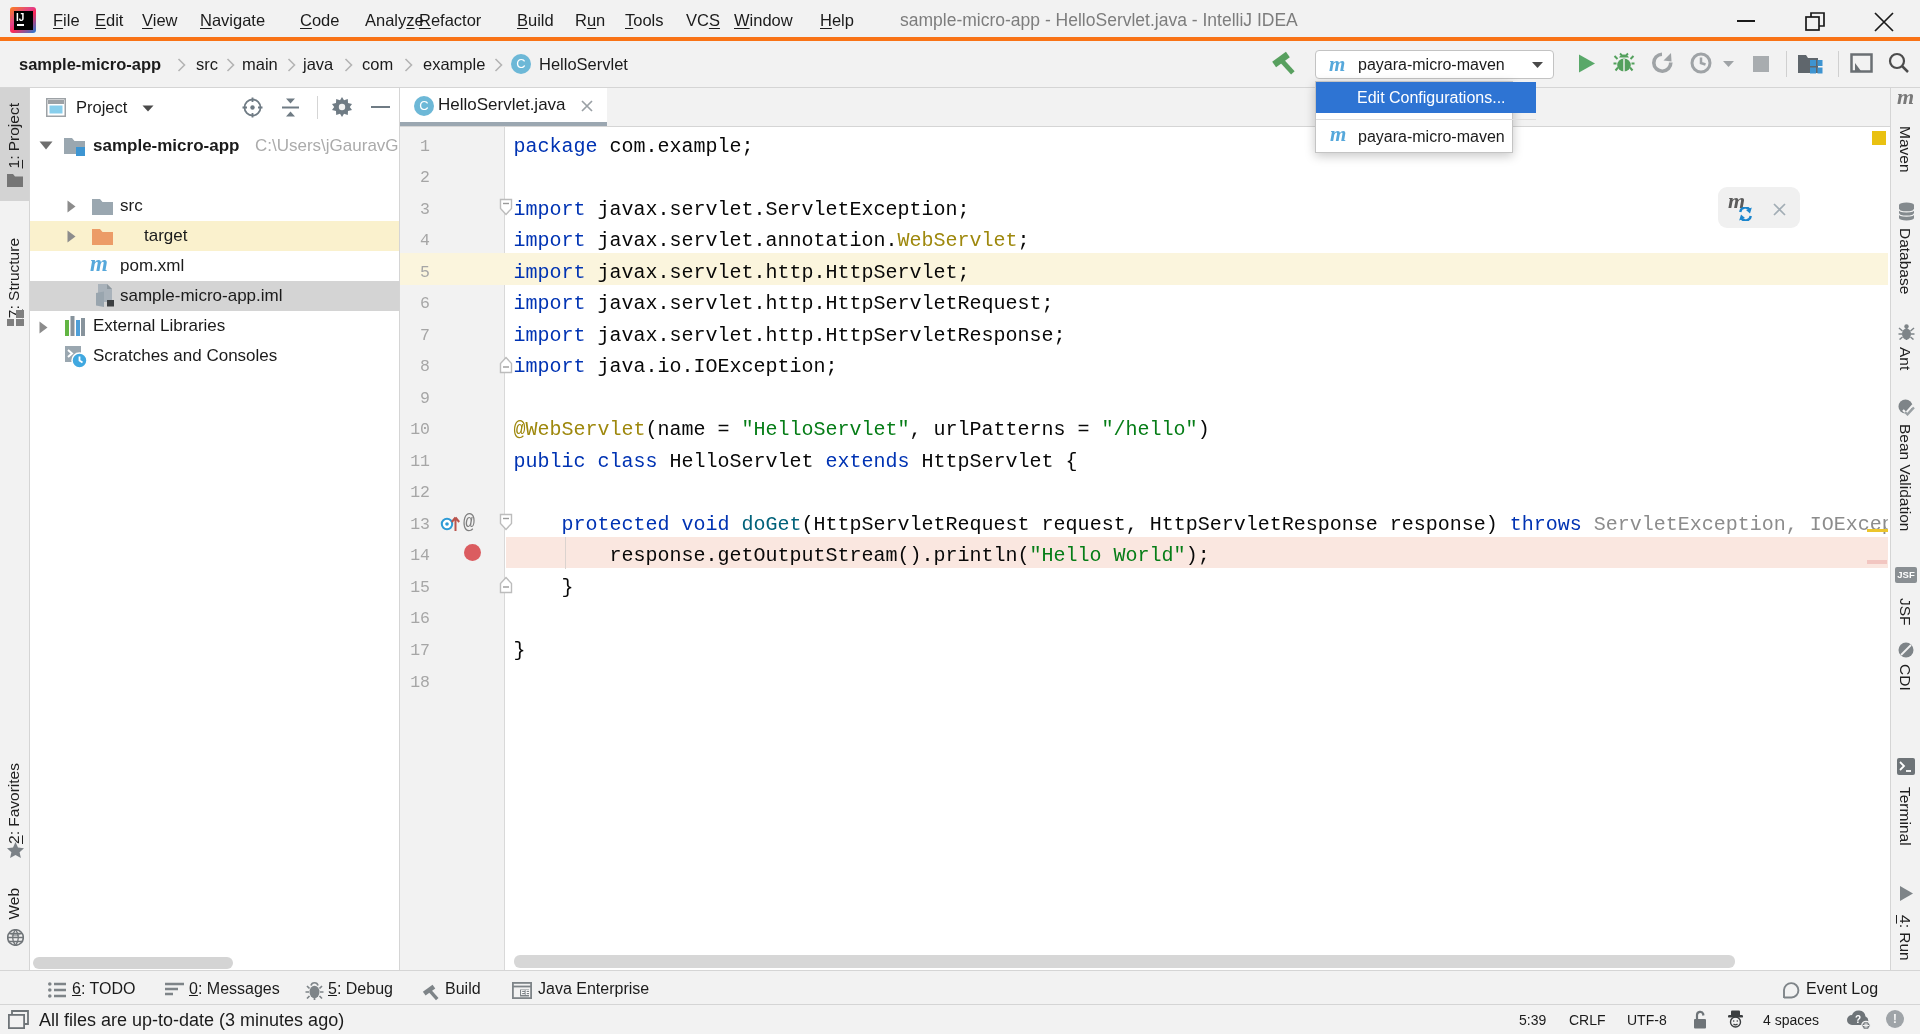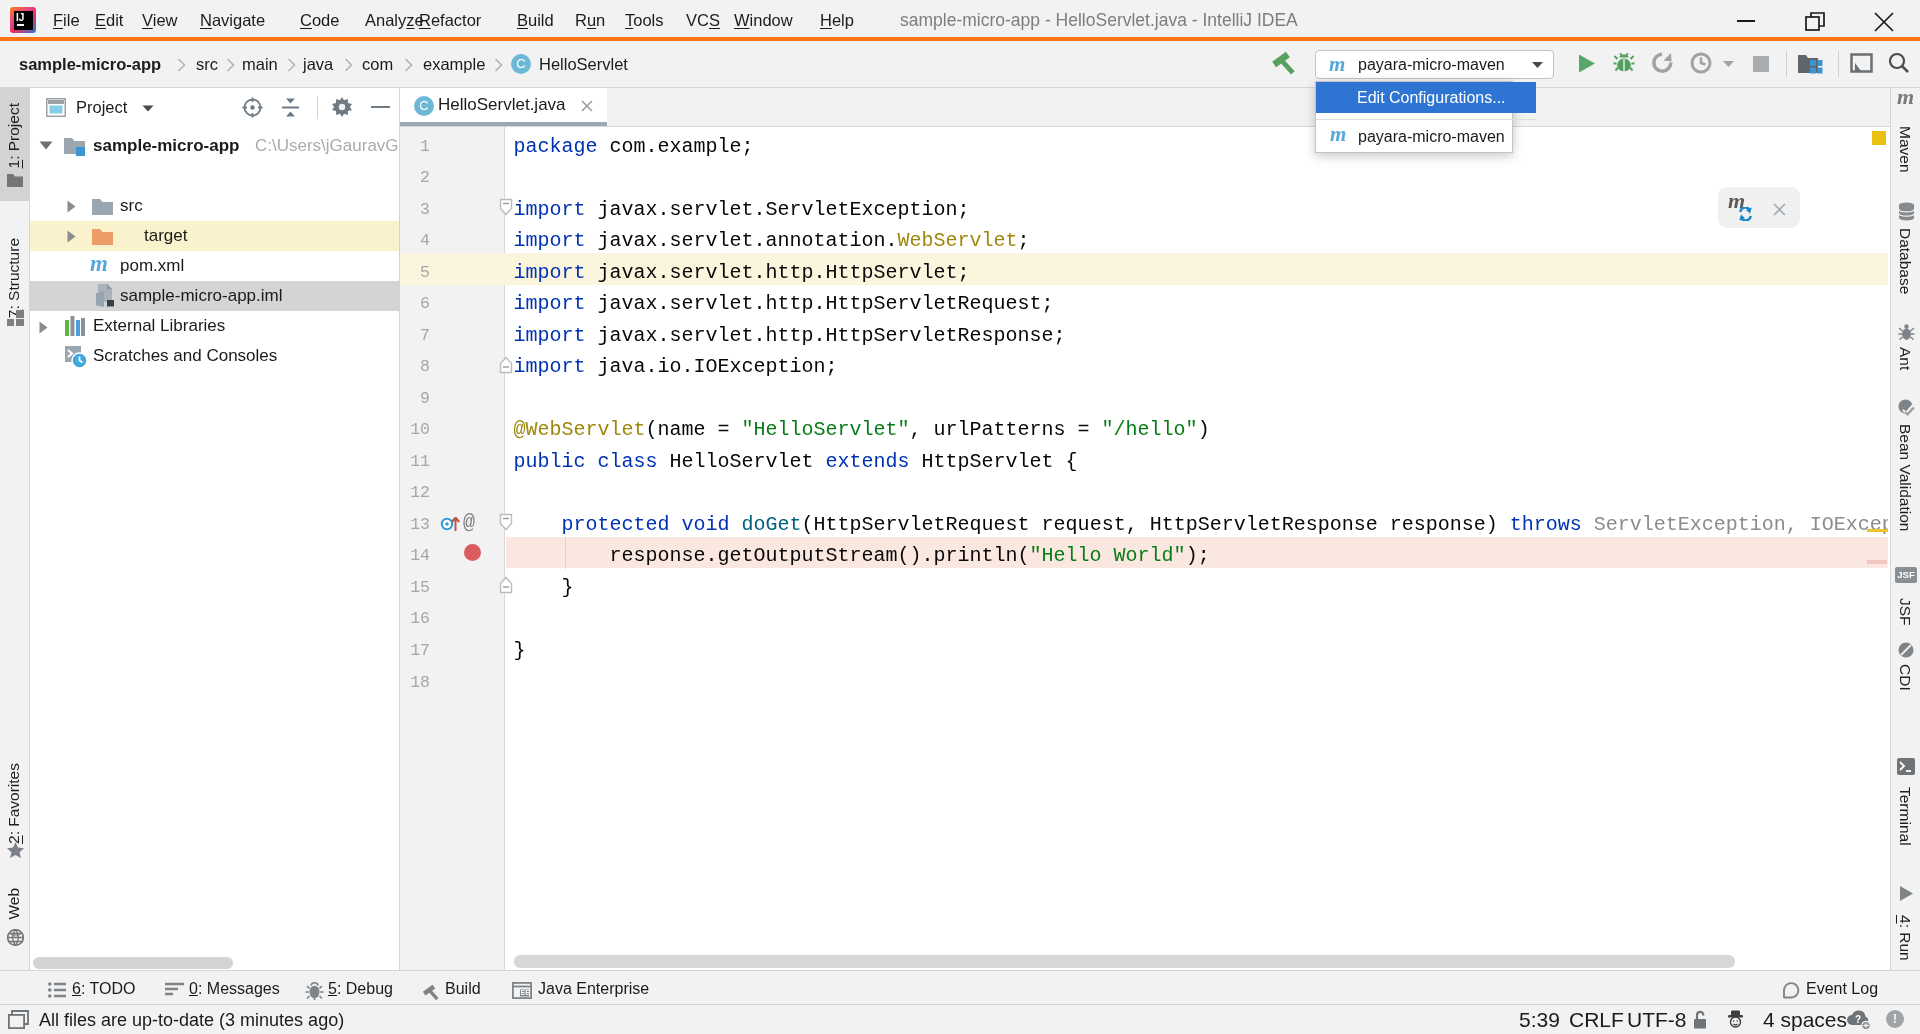--- a/index.html
+++ b/index.html
@@ -42,21 +42,21 @@
     left:5px; white-space:nowrap; }
   .vlabel-l { position:absolute; writing-mode:vertical-rl; transform:rotate(180deg);
     font-size:15.5px; color:#202020; left:5px; white-space:nowrap; }
 
   
   #bottombar { position:absolute; left:0; top:970px; width:1920px; height:34px;
     background:#f2f2f2; border-top:1px solid #d5d5d5; }
   .bitem { position:absolute; top:2px; height:32px; line-height:32px; font-size:16px; color:#1b1b1b; }
   #statusbar { position:absolute; left:0; top:1004px; width:1920px; height:30px;
     background:#f2f2f2; border-top:1px solid #d5d5d5; }
-  .sitem { position:absolute; top:0; height:30px; line-height:30px; font-size:21px; color:#1b1b1b; }
+  .sitem { position:absolute; top:0; height:30px; line-height:30px; font-size:14px; color:#1b1b1b; }
 
   
   #code { position:absolute; left:113.5px; top:3.5px;
     font-family:"Liberation Mono", monospace; font-size:20px; line-height:31.53px;
     color:#080808; white-space:pre; }
   #lnums { position:absolute; left:0px; top:3.5px; width:30px; text-align:right;
     font-family:"Liberation Mono", monospace; font-size:16.5px; line-height:31.53px;
     color:#a6a6a6; white-space:pre; }
   .kw { color:#0033b3;text-align:center; }
   .str { color:#067d17; }

